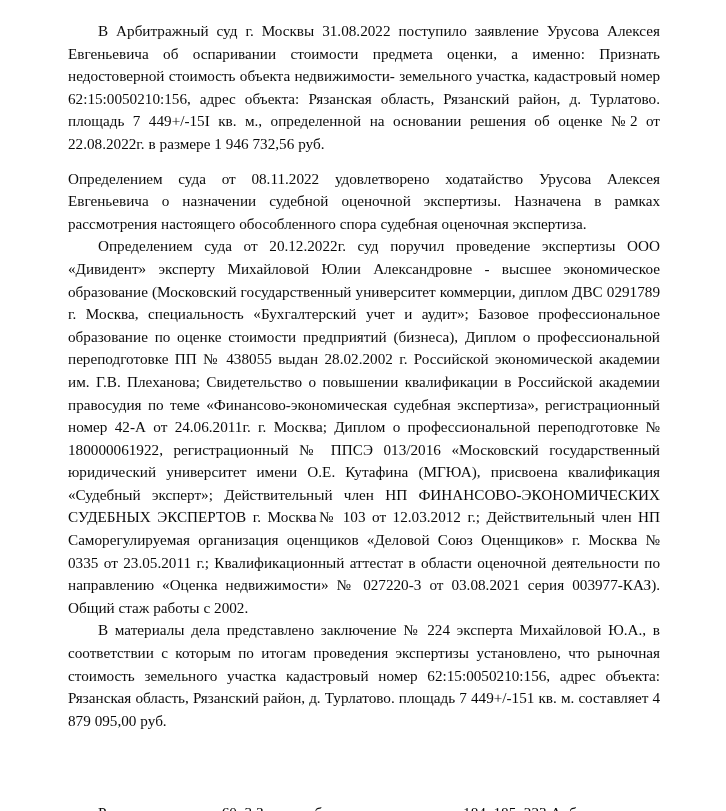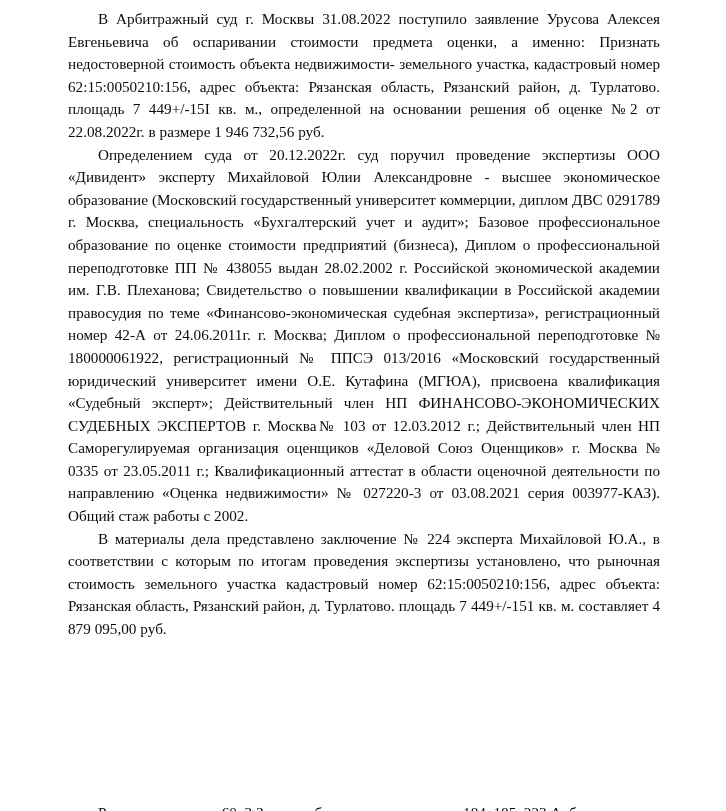--- a/index.html
+++ b/index.html
@@ -39,21 +39,21 @@
   }
   p.para.indent {
     text-indent: 30px;
   }
   p.para.noindent {
     text-indent: 0;
   }
   p.para.gap-before {
   }
   p.para.tight {
-    margin-top: 0;
+    margin-top: 12px;
   }
   .clipped-line {
     position: absolute;
     left: 68px;
     top: 802px;
     width: 592px;
     height: 9px;
     overflow: hidden;
   }
   .clipped-line p {
@@ -68,20 +68,21 @@
 </head>
 <body>
 
 <div class="page">
 
   <div class="doc-body">
 
     <p class="para indent tight">В Арбитражный суд г. Москвы 31.08.2022 поступило заявление Урусова Алексея Евгеньевича об оспаривании стоимости предмета оценки, а именно: Признать недостоверной стоимость объекта недвижимости- земельного участка, кадастровый номер 62:15:0050210:156, адрес объекта: Рязанская область, Рязанский район, д. Турлатово. площадь 7 449+/-15I кв. м., определенной на основании решения об оценке №2 от 22.08.2022г. в размере 1 946 732,56 руб.</p>
 
 
+    <p class="para noindent tight">Определением суда от 08.11.2022 удовлетворено ходатайство Урусова Алексея Евгеньевича о назначении судебной оценочной экспертизы. Назначена в рамках рассмотрения настоящего обособленного спора судебная оценочная экспертиза.</p>
 
     <p class="para indent gap-before">Определением суда от 20.12.2022г. суд поручил проведение экспертизы ООО «Дивидент» эксперту Михайловой Юлии Александровне - высшее экономическое образование (Московский государственный университет коммерции, диплом ДВС 0291789 г. Москва, специальность «Бухгалтерский учет и аудит»; Базовое профессиональное образование по оценке стоимости предприятий (бизнеса), Диплом о профессиональной переподготовке ПП № 438055 выдан 28.02.2002 г. Российской экономической академии им. Г.В. Плеханова; Свидетельство о повышении квалификации в Российской академии правосудия по теме «Финансово-экономическая судебная экспертиза», регистрационный номер 42-А от 24.06.2011г. г. Москва; Диплом о профессиональной переподготовке № 180000061922, регистрационный № ППСЭ 013/2016 «Московский государственный юридический университет имени О.Е. Кутафина (МГЮА), присвоена квалификация «Судебный эксперт»; Действительный член НП ФИНАНСОВО-ЭКОНОМИЧЕСКИХ СУДЕБНЫХ ЭКСПЕРТОВ г. Москва№ 103 от 12.03.2012 г.; Действительный член НП Саморегулируемая организация оценщиков «Деловой Союз Оценщиков» г. Москва № 0335 от 23.05.2011 г.; Квалификационный аттестат в области оценочной деятельности по направлению «Оценка недвижимости» № 027220-3 от 03.08.2021 серия 003977-КАЗ). Общий стаж работы с 2002.</p>
 
     <p class="para indent gap-before">В материалы дела представлено заключение № 224 эксперта Михайловой Ю.А., в соответствии с которым по итогам проведения экспертизы установлено, что рыночная стоимость земельного участка кадастровый номер 62:15:0050210:156, адрес объекта: Рязанская область, Рязанский район, д. Турлатово. площадь 7 449+/-151 кв. м. составляет 4 879 095,00 руб.</p>
 
   </div>
 
   <div class="clipped-line">
     <p>Руководствуясь ст. 60, 3 Закона о банкротстве, статьями 184, 185, 223 Арбит</p>
   </div>

